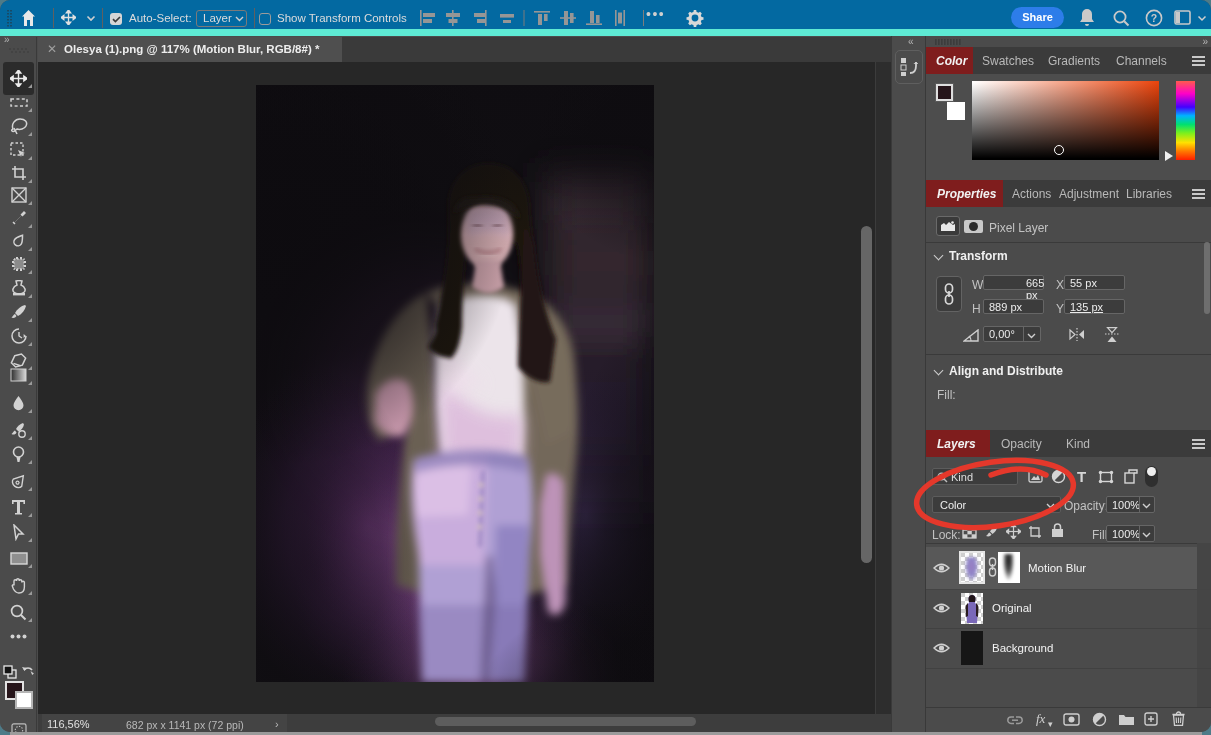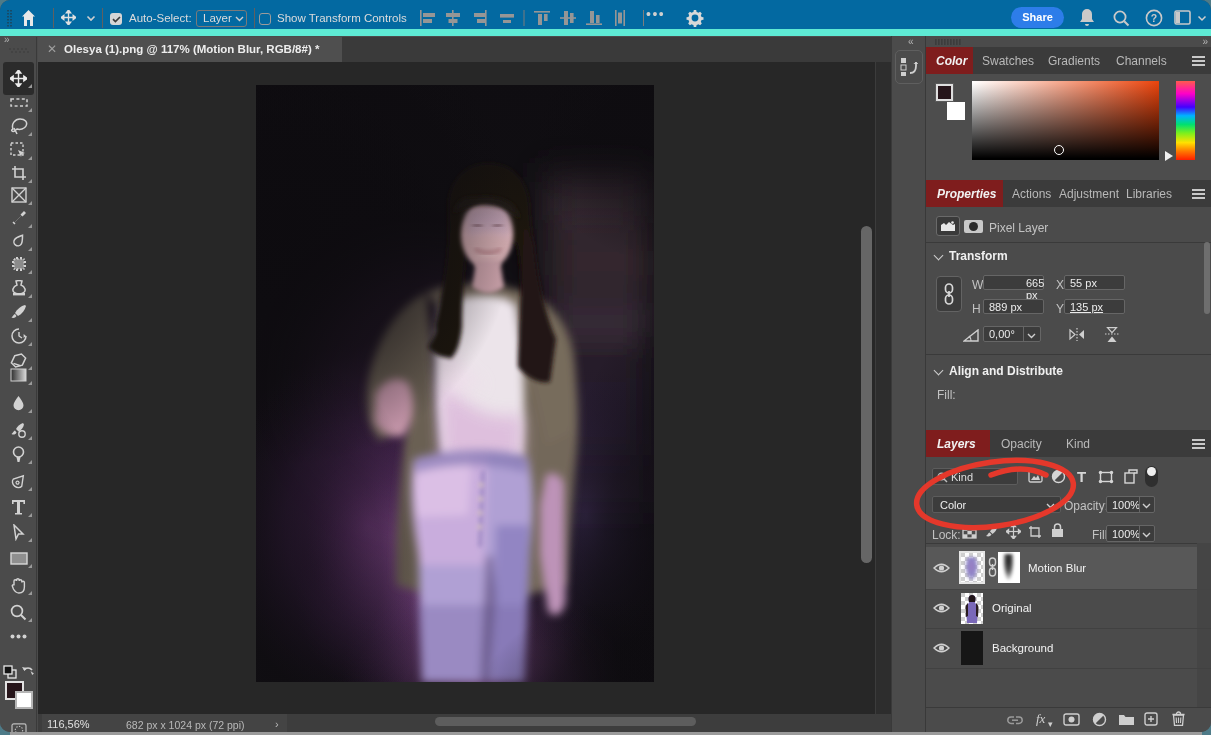--- a/index.html
+++ b/index.html
@@ -163,21 +163,21 @@
     </svg>
     <div id="vscroll"></div>
     <div style="position:absolute;left:837px;top:0;width:16px;height:652px;background:#2d2d2d;border-left:1px solid #3c3c3c;"></div>
   </div>
   <div id="tabbar">
       <div id="tab"><span class="x">✕</span>Olesya (1).png @ 117% (Motion Blur, RGB/8#) *</div>
     </div>
   <div id="statusbar">
     <div style="position:absolute;left:4px;top:0;width:245px;height:19px;background:#444;"></div>
     <span style="position:absolute;left:9px;top:4px;color:#e0e0e0;">116,56%</span>
-    <span style="position:absolute;left:88px;top:5px;color:#b9b9b9;font-size:10.5px;">682 px x 1024 px (72 ppi)</span>
+    <span style="position:absolute;left:88px;top:5px;color:#b9b9b9;font-size:10.5px;">682 px x 1141 px (72 ppi)</span>
     <span style="position:absolute;left:237px;top:4px;color:#b9b9b9;">›</span>
     <div id="hscroll"></div>
   </div>
   <div id="topbar">
     <svg class="ticon" style="left:6px;top:6px;" width="8" height="24" viewBox="0 0 8 24">
         <g fill="none" stroke="#2e2e2e" stroke-width="1" stroke-dasharray="1.5 1.5">
           <line x1="2" y1="4" x2="2" y2="22"></line>
           <line x1="5" y1="4" x2="5" y2="22"></line>
         </g>
       </svg>

